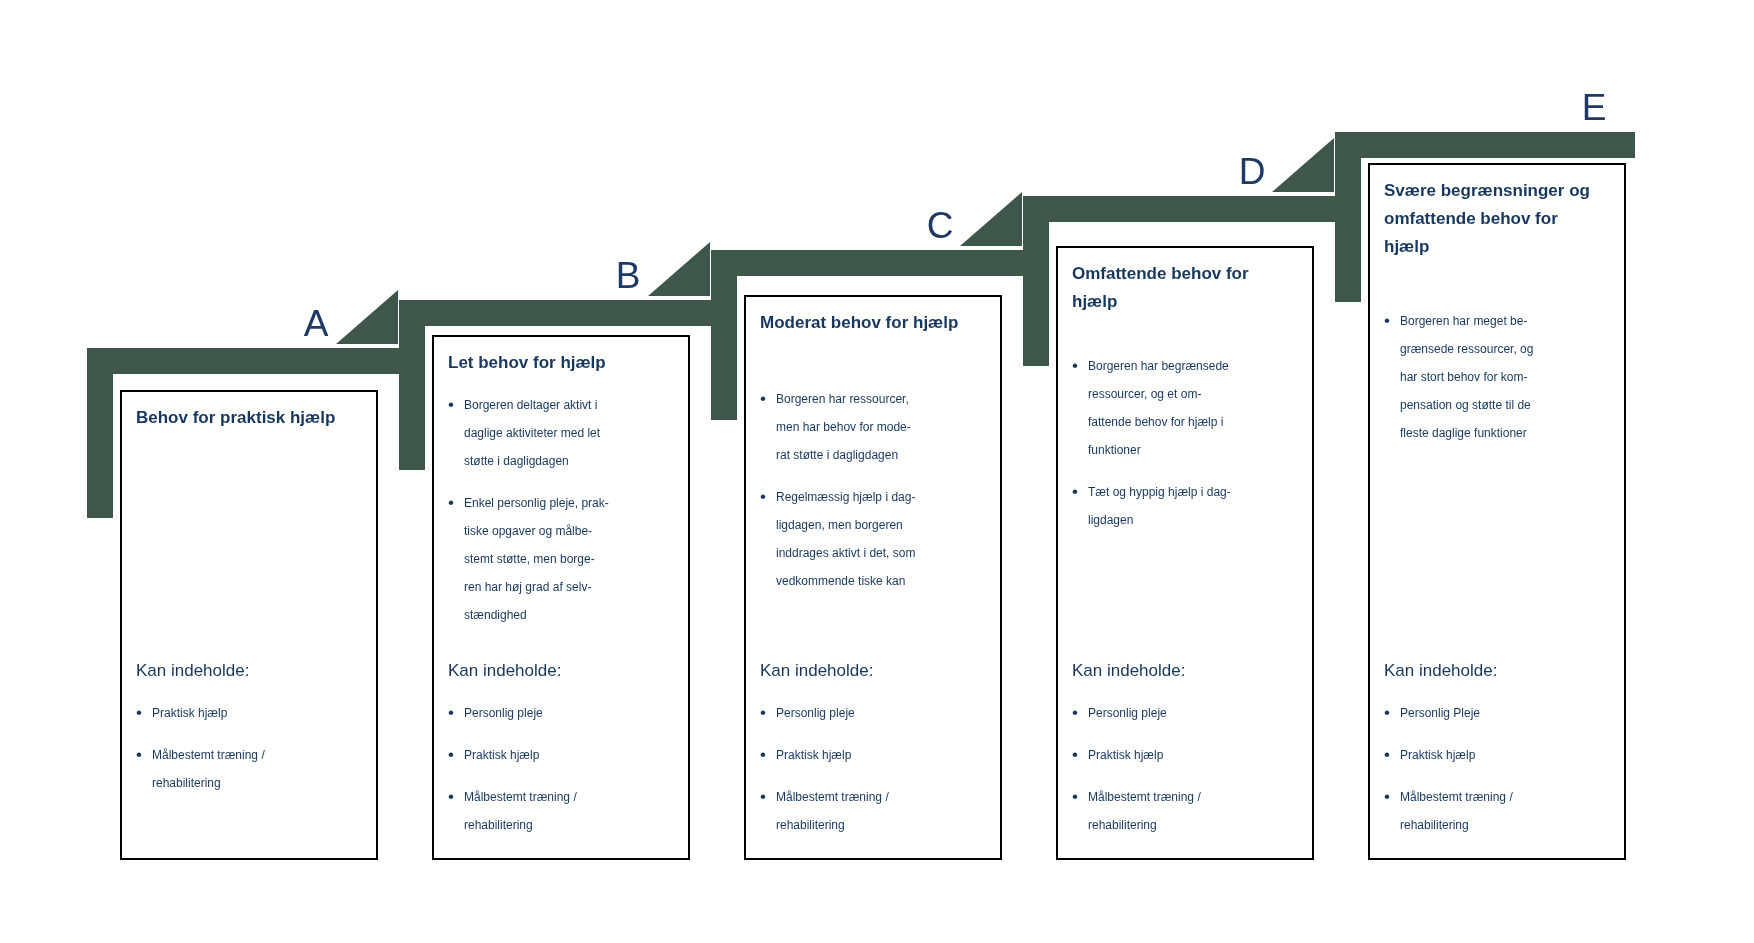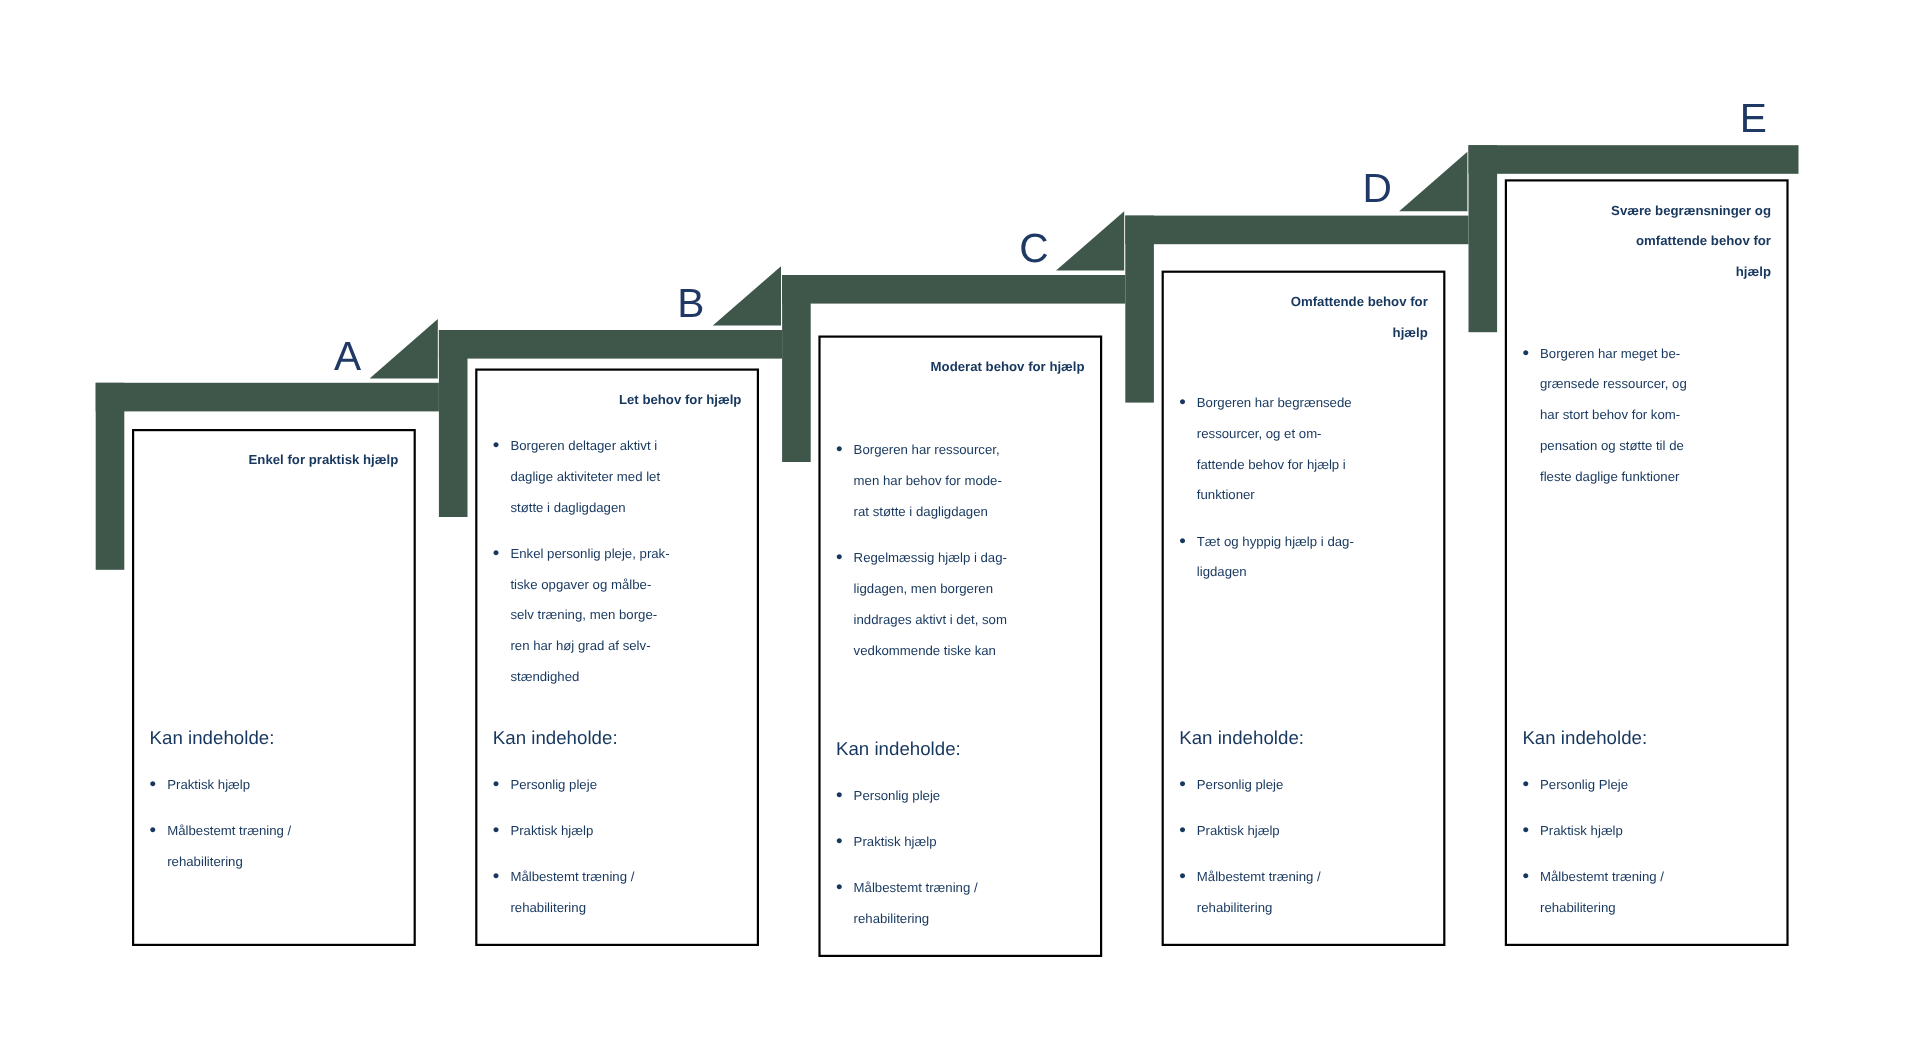--- a/index.html
+++ b/index.html
@@ -3,40 +3,40 @@
 <meta charset="utf-8">
 <style>
   html,body{margin:0;padding:0;background:#fff;}
   #stage{position:relative;width:1754px;height:943px;background:#ffffff;overflow:hidden;
          font-family:"Liberation Sans",sans-serif;color:#17375E;}
   .hbar,.vbar{position:absolute;background:#3F574A;}
   .tri{position:absolute;width:0;height:0;border-left:62px solid transparent;border-bottom:54px solid #3F574A;}
   .letter{position:absolute;width:44px;text-align:center;font-size:37px;line-height:44px;
           color:#1F3864;font-weight:400;}
   .box{position:absolute;width:258px;background:#ffffff;border:2px solid #000;box-sizing:border-box;}
-  .title{margin:12px 14px 0 14px;font-weight:700;font-size:12px;line-height:28px;white-space:pre-line;text-align:right;}
+  .title{margin:12px 14px 0 14px;font-weight:700;font-size:17px;line-height:28px;white-space:pre-line;}
   .desc{margin:0 14px;}
   .brow{display:flex;margin-top:14px;}
   .brow .dot{width:16px;flex:0 0 16px;font-size:17px;line-height:28px;}
   .brow .btxt{flex:1;font-size:12px;line-height:28px;white-space:pre-line;}
   .kan{position:absolute;left:14px;right:10px;}
   .kanlabel{font-size:17px;line-height:28px;}
   .kan .brow{margin-top:14px;}
 </style>
 </head>
 <body>
 
 <div id="stage">
 
   <div class="hbar" style="left:87px;top:348px;width:312px;height:26px;"></div>
   <div class="vbar" style="left:87px;top:348px;width:26px;height:170px;"></div>
   <div class="letter" style="left:294px;top:302px;">A</div>
   <div class="tri" style="left:336px;top:290px;"></div>
   <div class="box" style="left:120px;top:390px;height:470px;">
-    <div class="title">Enkel for praktisk hjælp</div>
+    <div class="title">Behov for praktisk hjælp</div>
     <div class="kan" style="top:265px;">
       <div class="kanlabel">Kan indeholde:</div>
       <div class="brow">
         <span class="dot">•</span>
         <span class="btxt">Praktisk hjælp</span>
       </div>
       <div class="brow">
         <span class="dot">•</span>
         <span class="btxt">Målbestemt træning /
 rehabilitering</span>
@@ -54,21 +54,21 @@
       <div class="brow">
         <span class="dot">•</span>
         <span class="btxt">Borgeren deltager aktivt i
 daglige aktiviteter med let
 støtte i dagligdagen</span>
       </div>
       <div class="brow">
         <span class="dot">•</span>
         <span class="btxt">Enkel personlig pleje, prak-
 tiske opgaver og målbe-
-selv træning, men borge-
+stemt støtte, men borge-
 ren har høj grad af selv-
 stændighed</span>
       </div>
     </div>
     <div class="kan" style="top:320px;">
       <div class="kanlabel">Kan indeholde:</div>
       <div class="brow">
         <span class="dot">•</span>
         <span class="btxt">Personlig pleje</span>
       </div>
@@ -81,21 +81,21 @@
         <span class="btxt">Målbestemt træning /
 rehabilitering</span>
       </div>
     </div>
   </div>
 
   <div class="hbar" style="left:711px;top:250px;width:312px;height:26px;"></div>
   <div class="vbar" style="left:711px;top:250px;width:26px;height:170px;"></div>
   <div class="letter" style="left:918px;top:204px;">C</div>
   <div class="tri" style="left:960px;top:192px;"></div>
-  <div class="box" style="left:744px;top:295px;height:565px;margin-top:10px;">
+  <div class="box" style="left:744px;top:295px;height:565px;">
     <div class="title">Moderat behov for hjælp</div>
     <div class="desc" style="margin-top:48px;">
       <div class="brow">
         <span class="dot">•</span>
         <span class="btxt">Borgeren har ressourcer,
 men har behov for mode-
 rat støtte i dagligdagen</span>
       </div>
       <div class="brow">
         <span class="dot">•</span>

